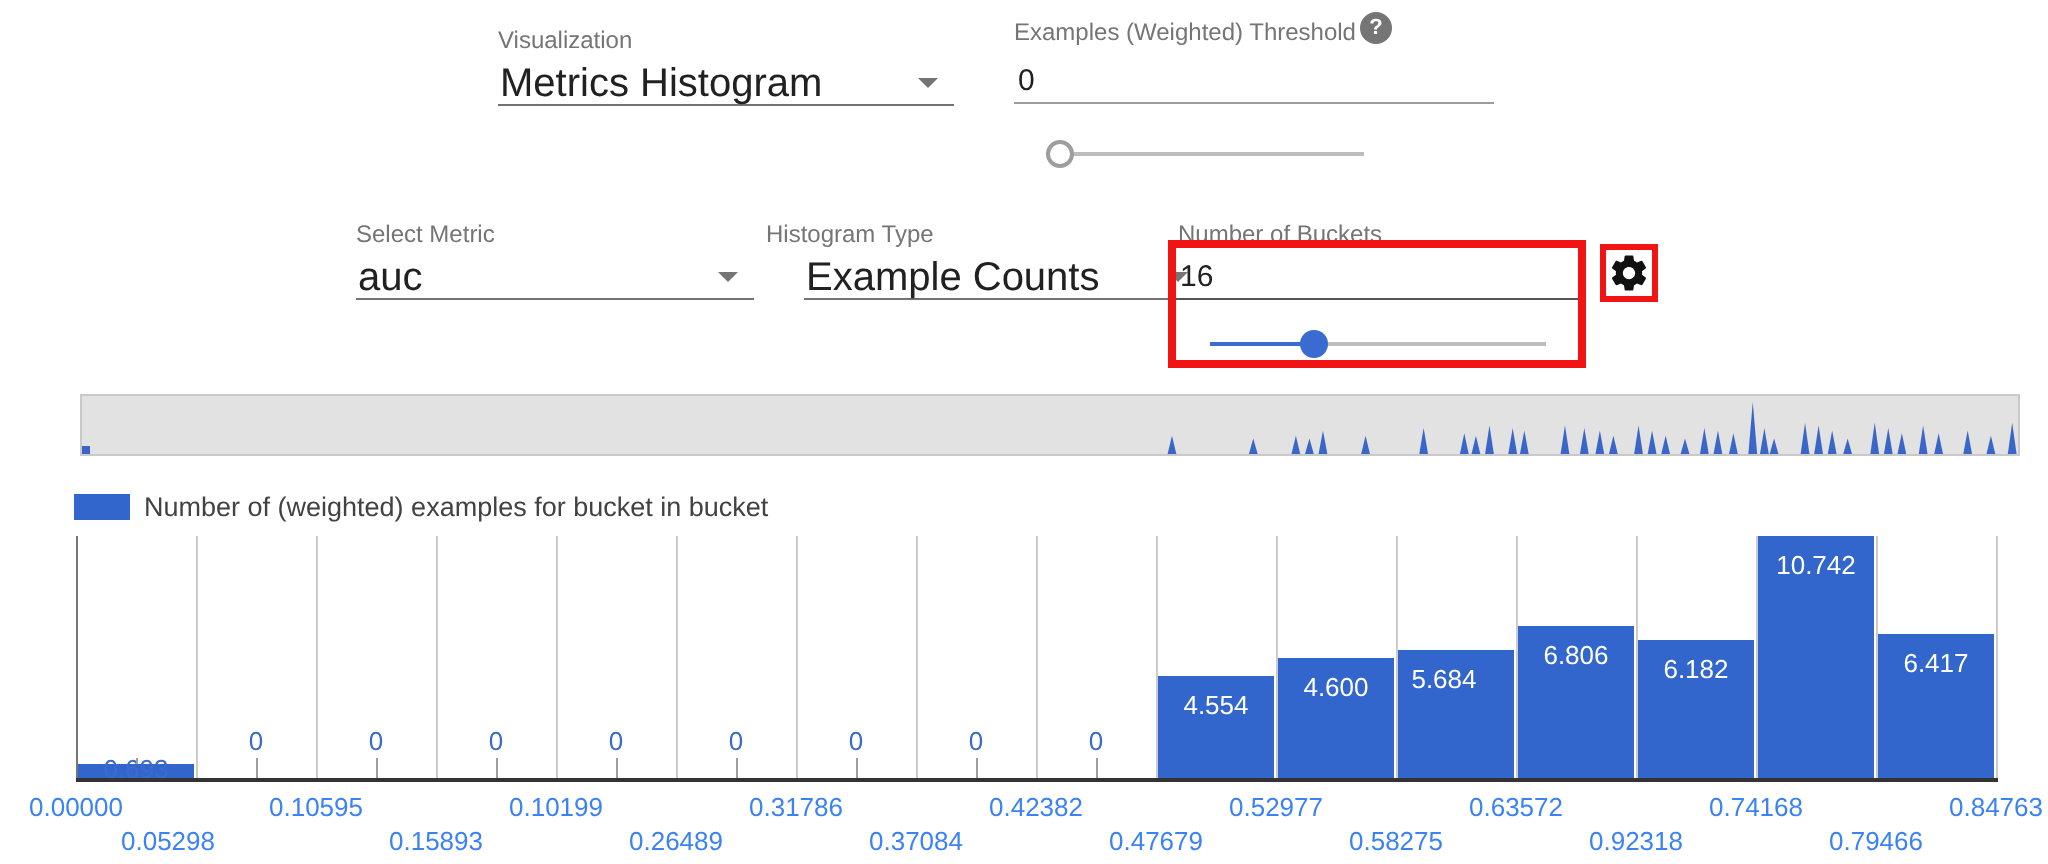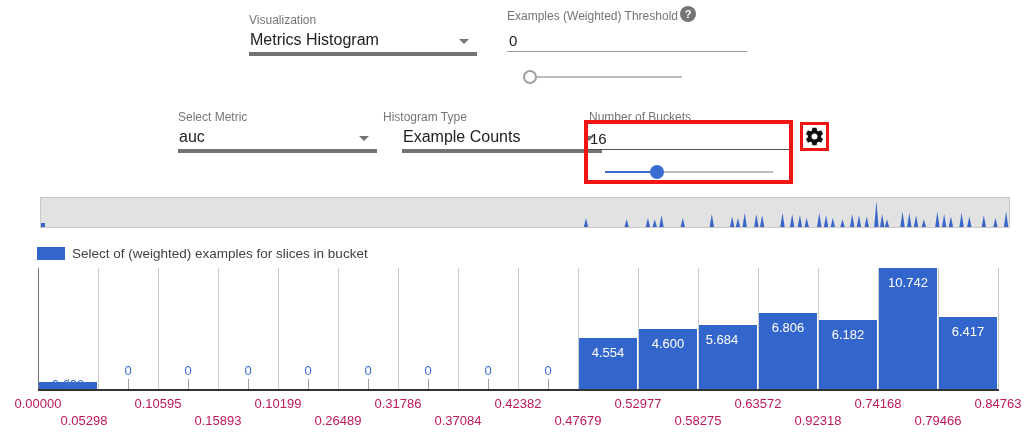--- a/index.html
+++ b/index.html
@@ -2,22 +2,22 @@
 <html><head>
 <meta charset="utf-8">
 <style>
   html,body{margin:0;padding:0;}
   body{
     width:1024px;height:432px;position:relative;overflow:hidden;
     background:#ffffff;font-family:"Liberation Sans",sans-serif;
   }
   .abs{position:absolute;}
   .lbl{position:absolute;font-size:12px;color:#757575;white-space:nowrap;}
-  .select{position:absolute;height:22px;border-bottom:4px solid #737373;
-    font-size:16px;color:#212121;cursor:pointer;}
+  .select{position:absolute;height:22px;border-bottom:1px solid #737373;
+    font-size:20px;color:#212121;cursor:pointer;}
   .selval{position:absolute;left:1px;top:1px;white-space:nowrap;}
   .arrow{position:absolute;width:0;height:0;top:9px;
     border-left:5px solid transparent;border-right:5px solid transparent;
     border-top:5px solid #757575;}
   .tinput{position:absolute;border:none;border-bottom:1px solid #9e9e9e;
     font-size:15px;color:#212121;height:21px;background:transparent;
     padding:0 0 0 2px;font-family:inherit;outline:none;}
   .track{position:absolute;height:2px;background:#bdbdbd;}
   .trackfill{position:absolute;height:2px;background:#3a6bd0;}
   .thumb-hollow{position:absolute;width:10px;height:10px;border:2px solid #9e9e9e;
@@ -31,21 +31,21 @@
   .strip{position:absolute;left:40px;top:197px;width:970px;height:31px;
     background:#e2e2e2;border:1px solid #c9c9c9;box-sizing:border-box;cursor:crosshair;}
   .legend-swatch{position:absolute;left:37px;top:247px;width:28px;height:13px;background:#3366cc;}
   .legend-text{position:absolute;left:72px;top:246px;font-size:13.5px;color:#424242;white-space:nowrap;}
   .gridline{position:absolute;width:1px;background:#cccccc;}
   .axisline{position:absolute;background:#333333;}
   .bar{position:absolute;background:#3366cc;}
   .vlabel-in{position:absolute;color:#ffffff;font-size:13px;text-align:center;}
   .vlabel-out{position:absolute;color:#3b6bce;font-size:13px;text-align:center;}
   .leader{position:absolute;width:1px;background:#9e9e9e;}
-  .xlabel{position:absolute;width:70px;text-align:center;font-size:13px;color:#be185d;white-space:nowrap;}
+  .xlabel{position:absolute;width:70px;text-align:center;font-size:13px;color:#3b82f6;white-space:nowrap;}
 </style>
 </head>
 <body>
 
 <div class="lbl" style="left:249px;top:13px">Visualization</div>
 <div class="select" style="left:249px;top:30px;width:228px">
   <span class="selval">Metrics Histogram</span>
   <span class="arrow" style="right:8px"></span>
 </div>
 
@@ -121,21 +121,21 @@
       <polygon points="907.7199999999999,29 909.92,18.6 912.12,29" fill="#3a67c7"></polygon>
       <polygon points="918.3679999999999,29 920.568,14.7 922.768,29" fill="#3a67c7"></polygon>
       <polygon points="926.112,29 928.312,18.6 930.5120000000001,29" fill="#3a67c7"></polygon>
       <polygon points="940.632,29 942.832,17.299999999999997 945.032,29" fill="#3a67c7"></polygon>
       <polygon points="952.2479999999999,29 954.448,19.9 956.648,29" fill="#3a67c7"></polygon>
       <polygon points="962.896,29 965.096,13.4 967.296,29" fill="#3a67c7"></polygon>
     </svg>
 </div>
 
 <div class="legend-swatch"></div>
-<div class="legend-text">Select of (weighted) examples for slices in bucket</div>
+<div class="legend-text">Number of (weighted) examples for bucket in bucket</div>
 
 <div id="chart" class="abs" style="left:0;top:0;width:1024px;height:432px">
     <div class="gridline" style="left:38px;top:268px;height:122px;background:#757575;"></div>
     <div class="gridline" style="left:98px;top:268px;height:122px;"></div>
     <div class="gridline" style="left:158px;top:268px;height:122px;"></div>
     <div class="gridline" style="left:218px;top:268px;height:122px;"></div>
     <div class="gridline" style="left:278px;top:268px;height:122px;"></div>
     <div class="gridline" style="left:338px;top:268px;height:122px;"></div>
     <div class="gridline" style="left:398px;top:268px;height:122px;"></div>
     <div class="gridline" style="left:458px;top:268px;height:122px;"></div>

